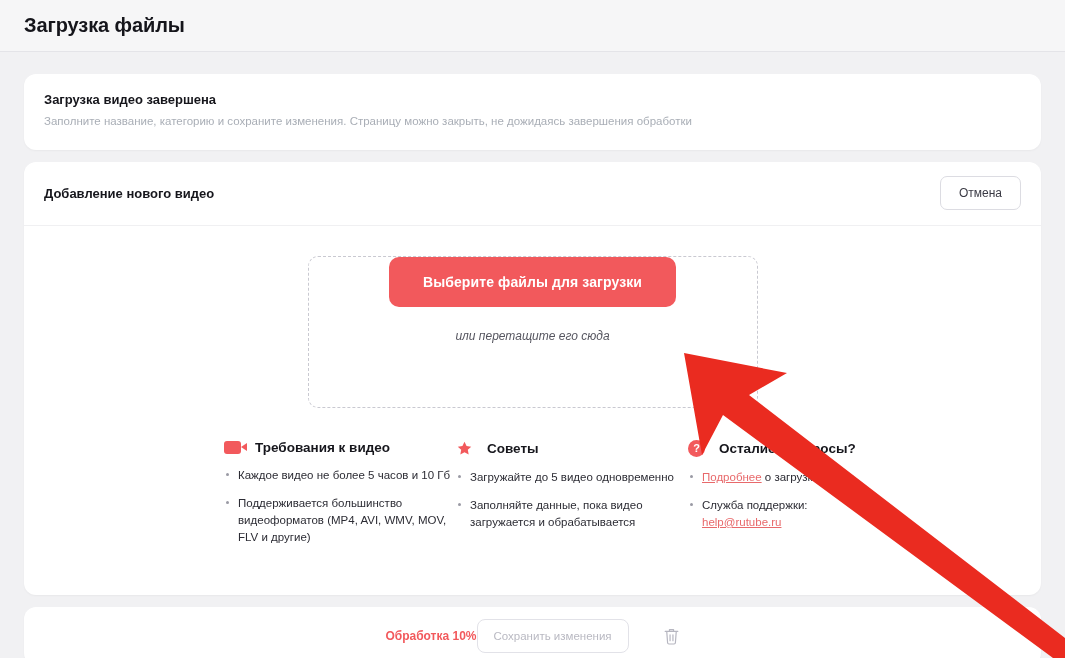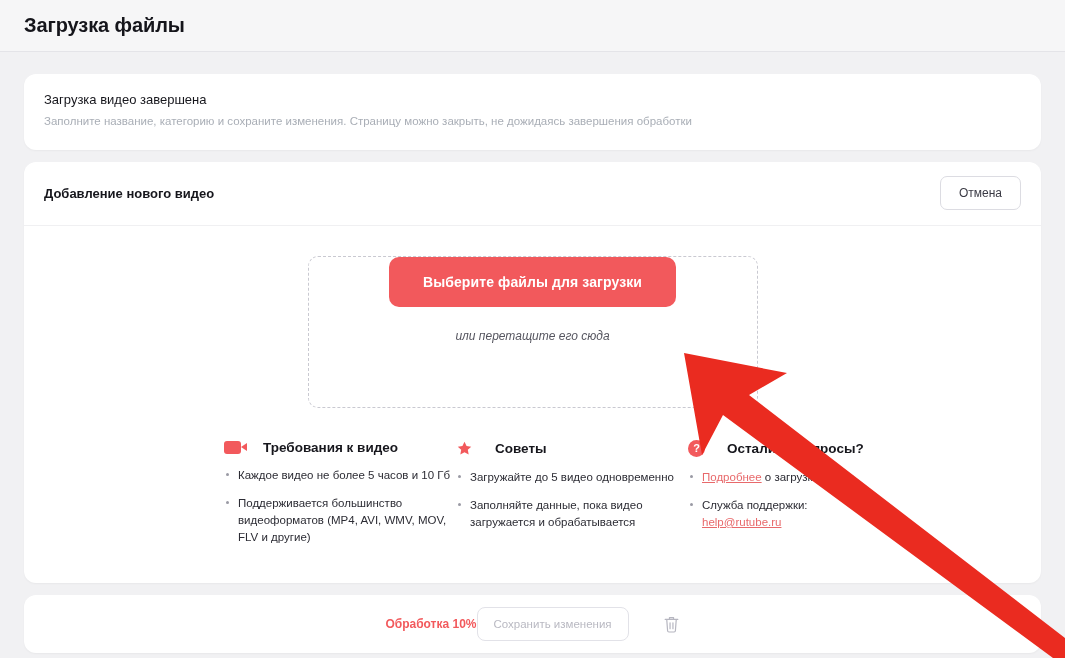--- a/index.html
+++ b/index.html
@@ -42,34 +42,34 @@
     box-shadow: 0 1px 2px rgba(20,20,30,0.04);
   }
 
   
   .notice-card {
     margin-top: 22px;
     padding: 18px 20px 20px 20px;
   }
   .notice-title {
     font-size: 13px;
-    font-weight: normal;
+    font-weight: bold;
     color: #16161c;
     margin-bottom: 7px;
   }
   .notice-sub {
     font-size: 11.5px;
     color: #a9aeb6;
     line-height: 1.35;
   }
 
   
   .upload-card {
     margin-top: 12px;
-    padding-bottom: 0;
+    padding-bottom: 12px;
   }
   .upload-head {
     height: 64px;
     display: flex;
     align-items: center;
     justify-content: space-between;
     padding: 0 20px;
     border-bottom: 1px solid #f0f0f2;
   }
   .upload-head-title {
@@ -129,21 +129,21 @@
     margin-top: 32px;
     padding-left: 180px;
     gap: 0;
   }
   .info-col { width: 232px; }
   .info-col.col-wide { width: 228px; }
 
   .info-col-head {
     display: flex;
     align-items: center;
-    gap: 22px;
+    gap: 14px;
     margin-bottom: 12px;
   }
   .info-col-title {
     font-size: 13.5px;
     font-weight: bold;
     color: #16161c;
   }
   .info-list { list-style: none; }
   .info-list li {
     position: relative;

